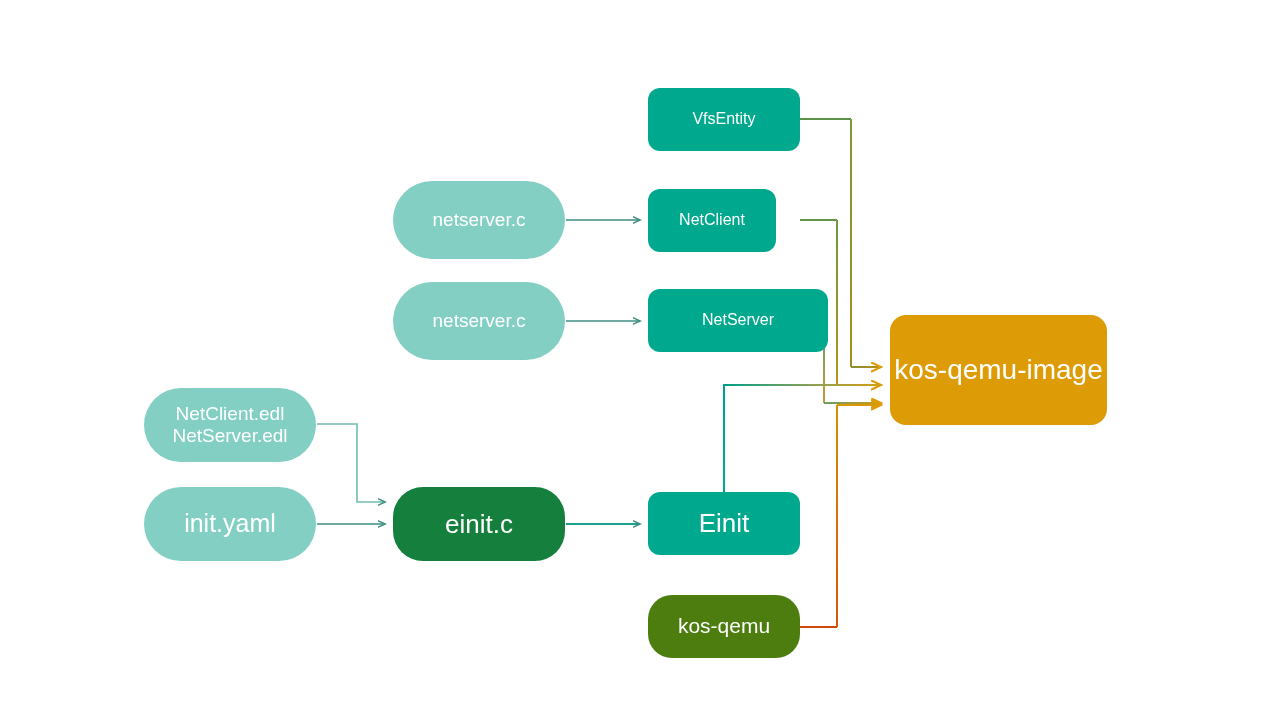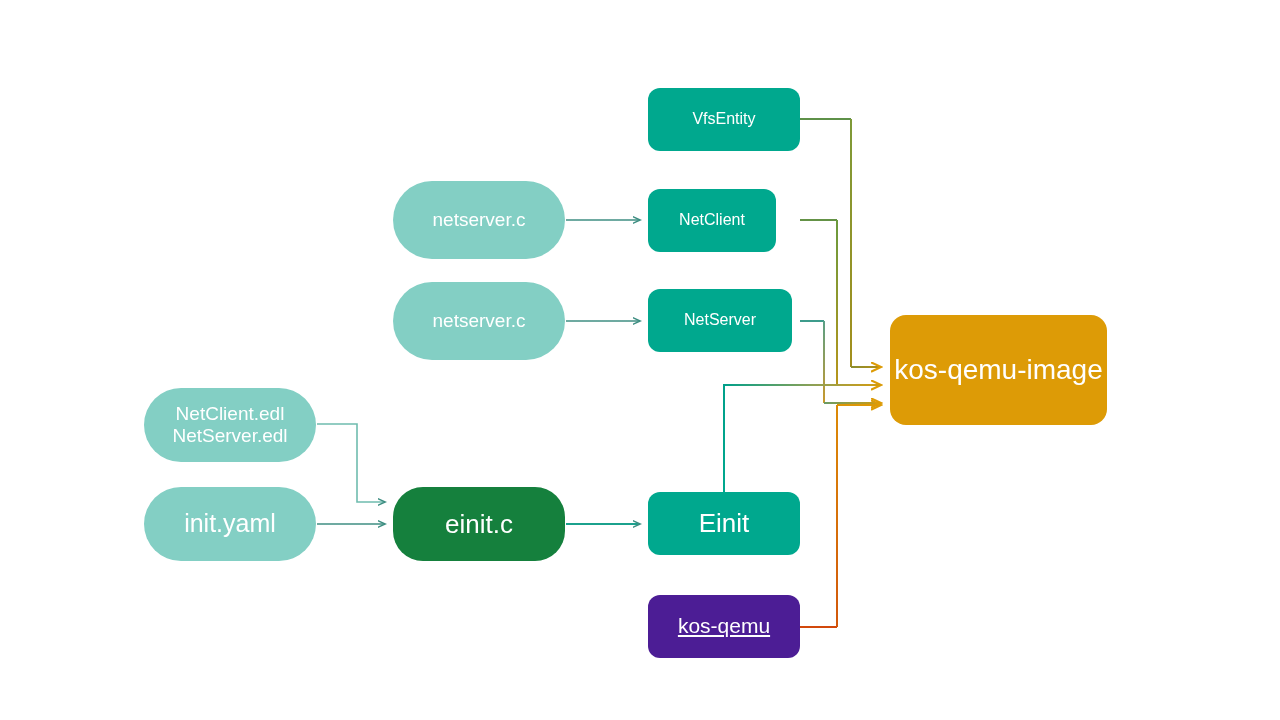--- a/index.html
+++ b/index.html
@@ -57,24 +57,23 @@
     background: #00A88E;
     border-radius: 12px;
     font-size: 16px;
   }
   .node-comp-lg {
     background: #00A88E;
     border-radius: 12px;
     font-size: 26px;
   }
   .node-qemu {
-    background: #4c1d95;
-    border-radius: 12px;
+    background: #4d7c0f;
+    border-radius: 24px;
     font-size: 21px;
-    text-decoration: underline;
   }
   .node-image {
     background: #DD9B06;
     border-radius: 16px;
     font-size: 28px;
   }
 </style>
 </head>
 <body>
 
@@ -191,21 +190,21 @@
   </svg>
 
   <div class="node node-comp" style="left:648px;top:88px;width:152px;height:63px;">VfsEntity</div>
 
   <div class="node node-src" style="left:393px;top:181px;width:172px;height:78px;">netserver.c</div>
 
   <div class="node node-comp" style="left:648px;top:189px;width:128px;height:63px;">NetClient</div>
 
   <div class="node node-src" style="left:393px;top:282px;width:172px;height:78px;">netserver.c</div>
 
-  <div class="node node-comp" style="left:648px;top:289px;width:144px;height:63px;">NetServer</div>
+  <div class="node node-comp" style="left:648px;top:289px;width:180px;height:63px;">NetServer</div>
 
   <div class="node node-src-lg" style="left:144px;top:487px;width:172px;height:74px;">init.yaml</div>
 
   <div class="node node-src" style="left:144px;top:388px;width:172px;height:74px;">NetClient.edl
 NetServer.edl</div>
 
   <div class="node node-einit" style="left:393px;top:487px;width:172px;height:74px;">einit.c</div>
 
   <div class="node node-comp-lg" style="left:648px;top:492px;width:152px;height:63px;">Einit</div>
 

